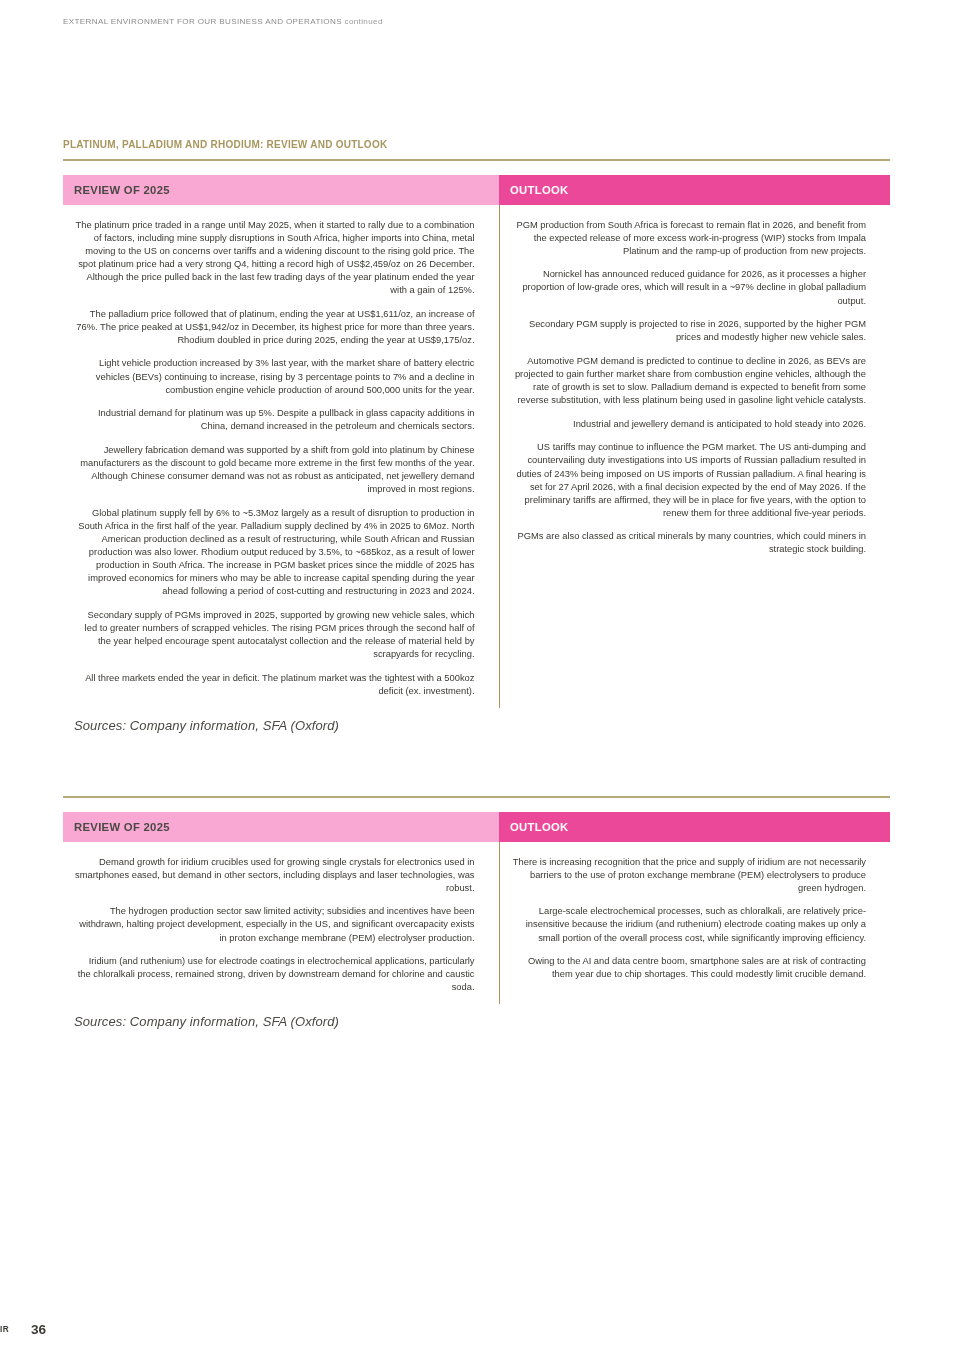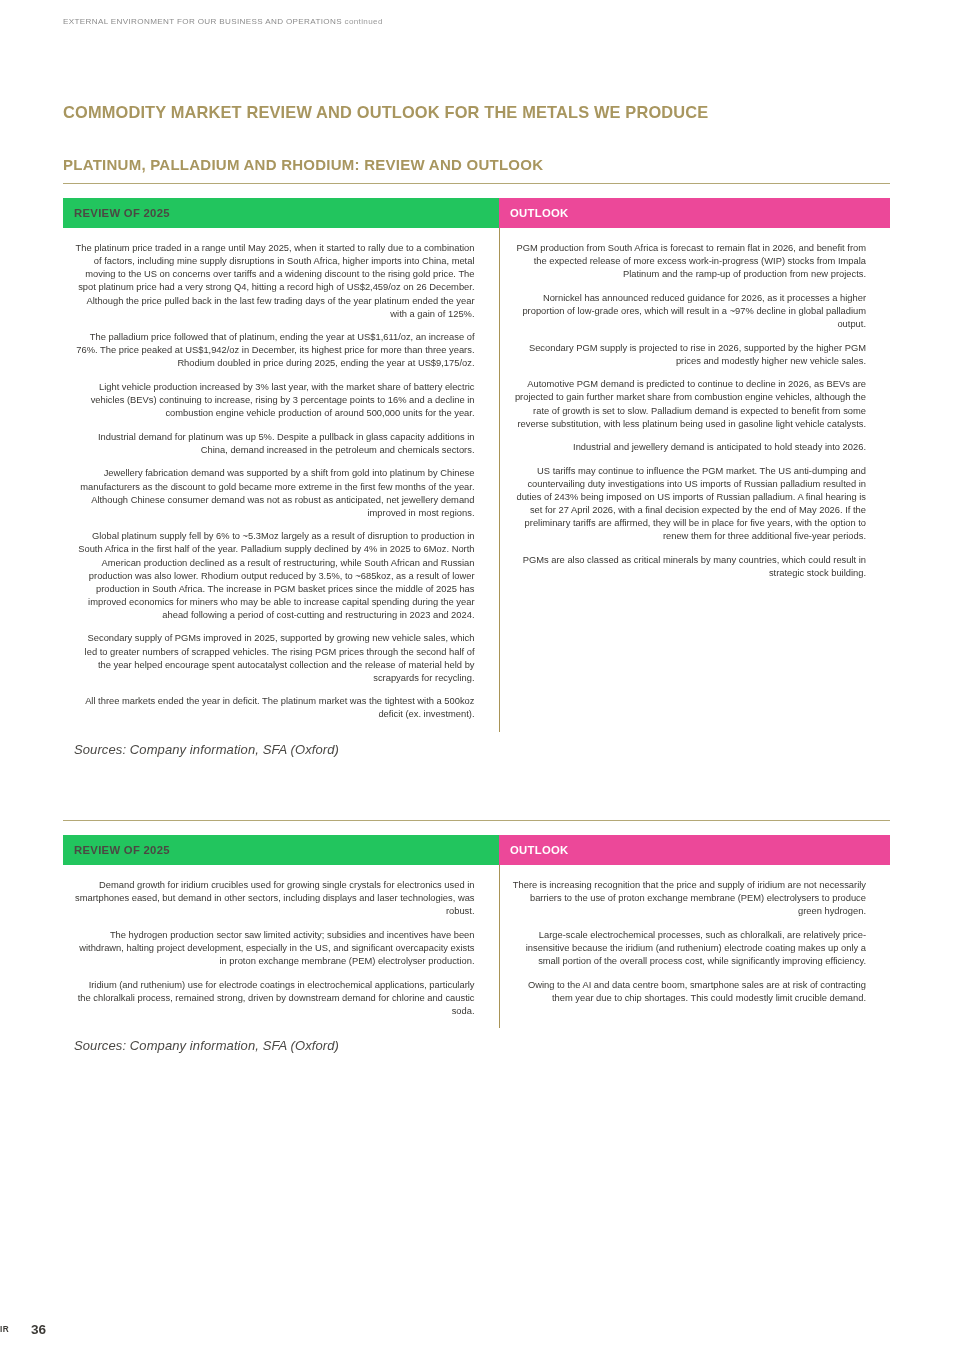--- a/index.html
+++ b/index.html
@@ -48,21 +48,21 @@
     margin: 0;
     font-size: 16.4px;
     font-weight: bold;
     letter-spacing: 0.15px;
     color: #a8965f;
     line-height: 1.1;
   }
 
   h2.sub-title {
     margin: 0;
-    font-size: 15px;
+    font-size: 10px;
     font-weight: bold;
     letter-spacing: 0.25px;
     color: #a8965f;
     line-height: 1.1;
   }
   .rule {
     height: 1.6px;
     background: #b4a876;
     width: 100%;
   }
@@ -75,21 +75,21 @@
   }
   .tbl .hd {
     height: 30px;
     vertical-align: middle;
     font-size: 11.3px;
     font-weight: bold;
     letter-spacing: 0.3px;
     padding: 0 0 0 11px;
   }
   .hd-left {
-    background: #22c55e;
+    background: #f9a8d4;
     color: #4b4943;
     width: 425px;
   }
   .hd-right {
     background: #ec4899;
     color: #ffffff;
   }
   .tbl .cell {
     vertical-align: top;
     padding: 14px 24px 10px 11px;
@@ -150,54 +150,53 @@
 <body>
 
 <div class="page">
 
   <div class="running-header">
     <span>EXTERNAL ENVIRONMENT FOR OUR BUSINESS AND OPERATIONS</span><span class="cont"> continued</span>
   </div>
 
   <div class="content">
 
-    <h1 class="section-title">COMMODITY MARKET REVIEW AND OUTLOOK FOR THE METALS WE PRODUCE</h1>
 
     <div class="gap-big" style="height:36px"></div>
 
     <h2 class="sub-title">PLATINUM, PALLADIUM AND RHODIUM: REVIEW AND OUTLOOK</h2>
     <div class="gap-rule"></div>
     <div class="rule"></div>
     <div style="height:14px"></div>
 
     <table class="tbl">
       <tbody>
           <tr>
         <td class="hd hd-left">REVIEW OF 2025</td>
         <td class="hd hd-right">OUTLOOK</td>
       </tr>
       <tr>
         <td class="cell cell-left">
           <p>The platinum price traded in a range until May 2025, when it started to rally due to a combination of factors, including mine supply disruptions in South Africa, higher imports into China, metal moving to the US on concerns over tariffs and a widening discount to the rising gold price. The spot platinum price had a very strong Q4, hitting a record high of US$2,459/oz on 26 December. Although the price pulled back in the last few trading days of the year platinum ended the year with a gain of 125%.</p>
           <p>The palladium price followed that of platinum, ending the year at US$1,611/oz, an increase of 76%. The price peaked at US$1,942/oz in December, its highest price for more than three years.  Rhodium doubled in price during 2025, ending the year at US$9,175/oz.</p>
-          <p>Light vehicle production increased by 3% last year, with the market share of battery electric vehicles (BEVs) continuing to increase, rising by 3 percentage points to 16% and a decline in combustion engine vehicle production of around 500,000 units for the year.</p>
+          <p>Light vehicle production increased by 3% last year, with the market share of battery electric vehicles (BEVs) continuing to increase, rising by 3 percentage points to 7% and a decline in combustion engine vehicle production of around 500,000 units for the year.</p>
           <p>Industrial demand for platinum was up 5%. Despite a pullback in glass capacity additions in China, demand increased in the petroleum and chemicals sectors.</p>
           <p>Jewellery fabrication demand was supported by a shift from gold  into platinum by Chinese manufacturers as the discount to gold became more extreme in the first few months of the year. Although Chinese consumer demand was not as robust as anticipated, net jewellery demand improved in most regions.</p>
           <p>Global platinum supply fell by 6% to ~5.3Moz largely as a result of disruption to production in South Africa in the first half of the year. Palladium supply declined by 4% in 2025 to 6Moz. North American production declined as a result of restructuring, while South African and Russian production was also lower. Rhodium output reduced by 3.5%, to ~685koz, as a result of lower production in South Africa. The increase in PGM basket prices since the middle of 2025 has improved economics for miners who may be able to increase capital spending during the year ahead following a period of cost-cutting and restructuring in 2023 and 2024.</p>
           <p>Secondary supply of PGMs improved in 2025, supported by growing new vehicle sales, which led to greater numbers of scrapped vehicles. The rising PGM prices through the second half of the year helped encourage spent autocatalyst collection and the release of material held by scrapyards for recycling.</p>
           <p>All three markets ended the year in deficit. The platinum market was the tightest with a 500koz deficit (ex. investment).</p>
         </td>
         <td class="cell cell-right">
           <p>PGM production from South Africa is forecast to remain flat in 2026, and benefit from the expected release of more excess work-in-progress (WIP) stocks from Impala Platinum and the ramp-up of production from new projects.</p>
           <p>Nornickel has announced reduced guidance for 2026, as it processes a higher proportion of low-grade ores, which will result in a ~97% decline in global palladium output.</p>
           <p>Secondary PGM supply is projected to rise in 2026, supported by the higher PGM prices and modestly higher new vehicle sales.</p>
           <p>Automotive PGM demand is predicted to continue to decline in 2026, as BEVs are projected to gain further market share from combustion engine vehicles, although the rate of growth is set to slow. Palladium demand is expected to benefit from some reverse substitution, with less platinum being used in gasoline light vehicle catalysts.</p>
           <p>Industrial and jewellery demand is anticipated to hold steady into 2026.</p>
           <p>US tariffs may continue to influence the PGM market. The US anti-dumping and countervailing duty investigations into US imports of Russian palladium resulted in duties of 243% being imposed on US imports of Russian palladium. A final hearing is set for 27 April 2026, with a final decision expected by the end of May 2026. If the preliminary tariffs are affirmed, they will be in place for five years, with the option to renew them for three additional five-year periods.</p>
-          <p>PGMs are also classed as critical minerals by many countries, which could result in strategic stock building.</p>
+          <p>PGMs are also classed as critical minerals by many countries, which could miners in strategic stock building.</p>
         </td>
       </tr>
     </tbody>
       </table>
 
     <div class="sources">Sources:  Company information, SFA (Oxford)</div>
 
     <div class="gap-big"></div>
 
     <div class="gap-rule"></div>

